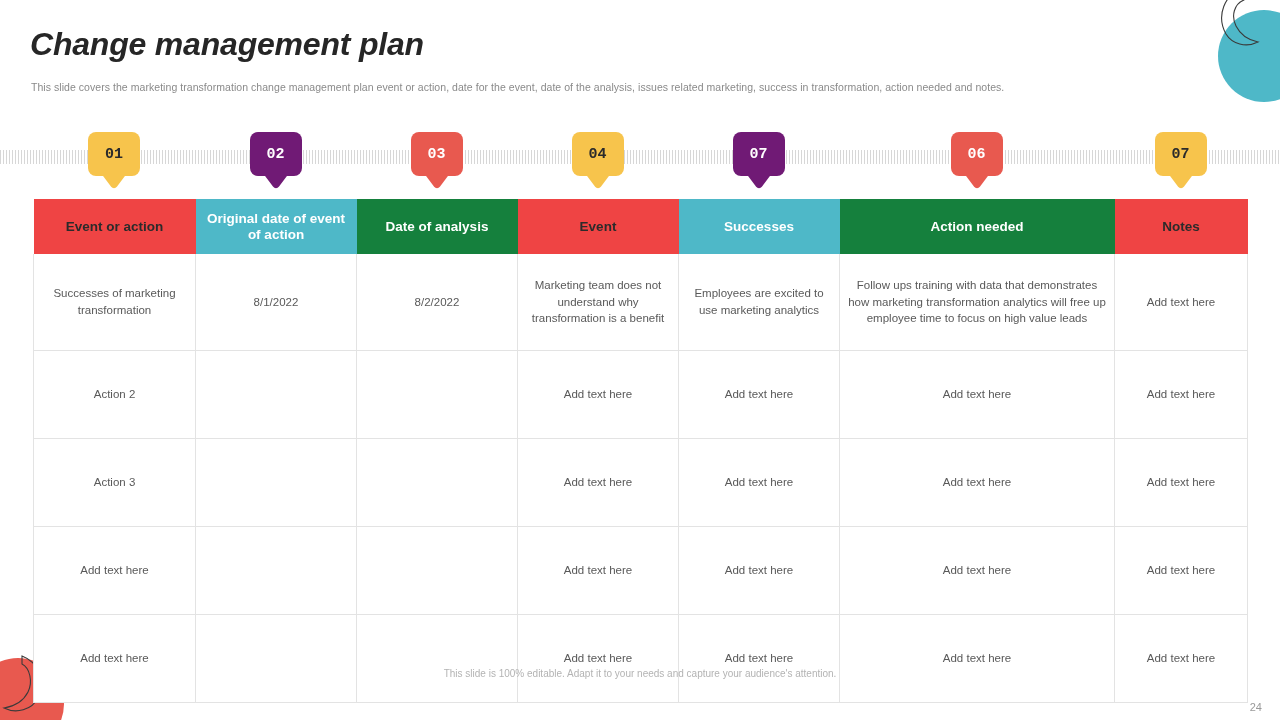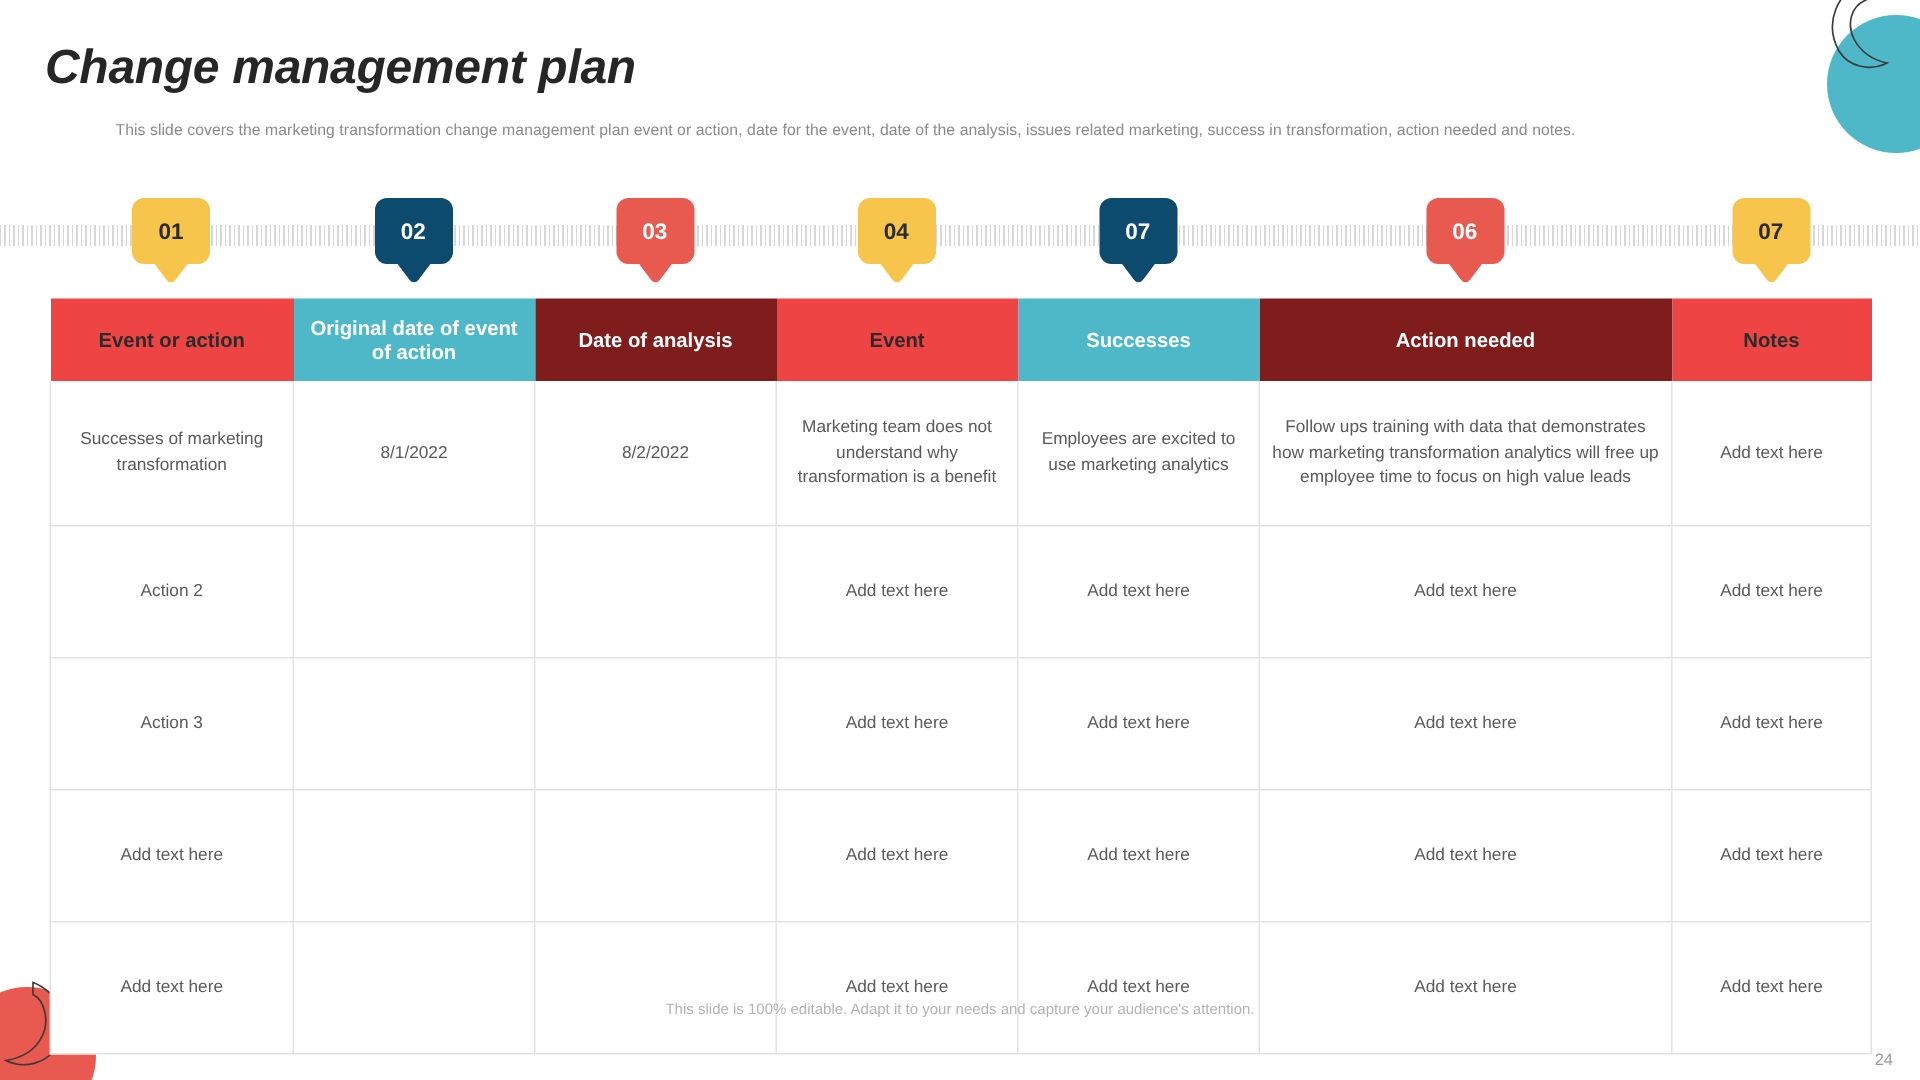--- a/index.html
+++ b/index.html
@@ -48,21 +48,20 @@
     letter-spacing: -0.2px;
     font-style: italic;
   }
   #page-subtitle {
     position: absolute;
     left: 31px; top: 81px;
     font-size: 10.5px;
     color: #8a8a8a;
     letter-spacing: 0.05px;
     white-space: nowrap;
-    margin-left: 46px;
   }
 
   
   #timeline {
     position: absolute;
     left: 0; right: 0;
     top: 150px;
     height: 14px;
   }
   #timeline-rule {
@@ -75,20 +74,21 @@
       #ffffff 1px, #ffffff 3px
     );
   }
   #badge-row {
     position: absolute;
     left: 33px;
     width: 1214px;
     top: 132px;
     height: 58px;
     display: flex;
+    font-family: Liberation Mono, monospace;
   }
   .badge-slot {
     position: relative;
     display: flex;
     justify-content: center;
   }
   .badge {
     position: relative;
     width: 52px;
     height: 44px;
@@ -108,21 +108,21 @@
     width: 18px;
     height: 18px;
     background: inherit;
     border-bottom-left-radius: 4px;
     border-bottom-right-radius: 4px;
     transform: rotate(45deg) skew(8deg, 8deg);
     border-radius: 0 0 5px 0;
     z-index: -1;
   }
   .badge-yellow { background: #F7C44C; color: #2b2b2b; }
-  .badge-teal   { background: #0c4a6e; color: #ffffff; }
+  .badge-teal   { background: #701a75; color: #ffffff; }
   .badge-red    { background: #E8594F; color: #ffffff; }
 
   
   #data-table {
     position: absolute;
     left: 33px;
     top: 199px;
     width: 1214px;
     border-collapse: collapse;
     table-layout: fixed;
@@ -131,21 +131,21 @@
     height: 49px;
     font-size: 13.5px;
     font-weight: bold;
     text-align: center;
     padding: 3px 6px;
     line-height: 1.18;
     border: none;
   }
   .th-yellow { background: #ef4444; color: #2b2b2b; }
   .th-teal   { background: #4EB8C8; color: #ffffff; }
-  .th-red    { background: #7f1d1d; color: #ffffff; }
+  .th-red    { background: #15803d; color: #ffffff; }
 
   #data-table td {
     height: 79px;
     font-size: 11.5px;
     color: #595959;
     text-align: center;
     vertical-align: middle;
     padding: 4px 8px;
     line-height: 1.45;
     border-right: 1px solid #e3e3e3;

